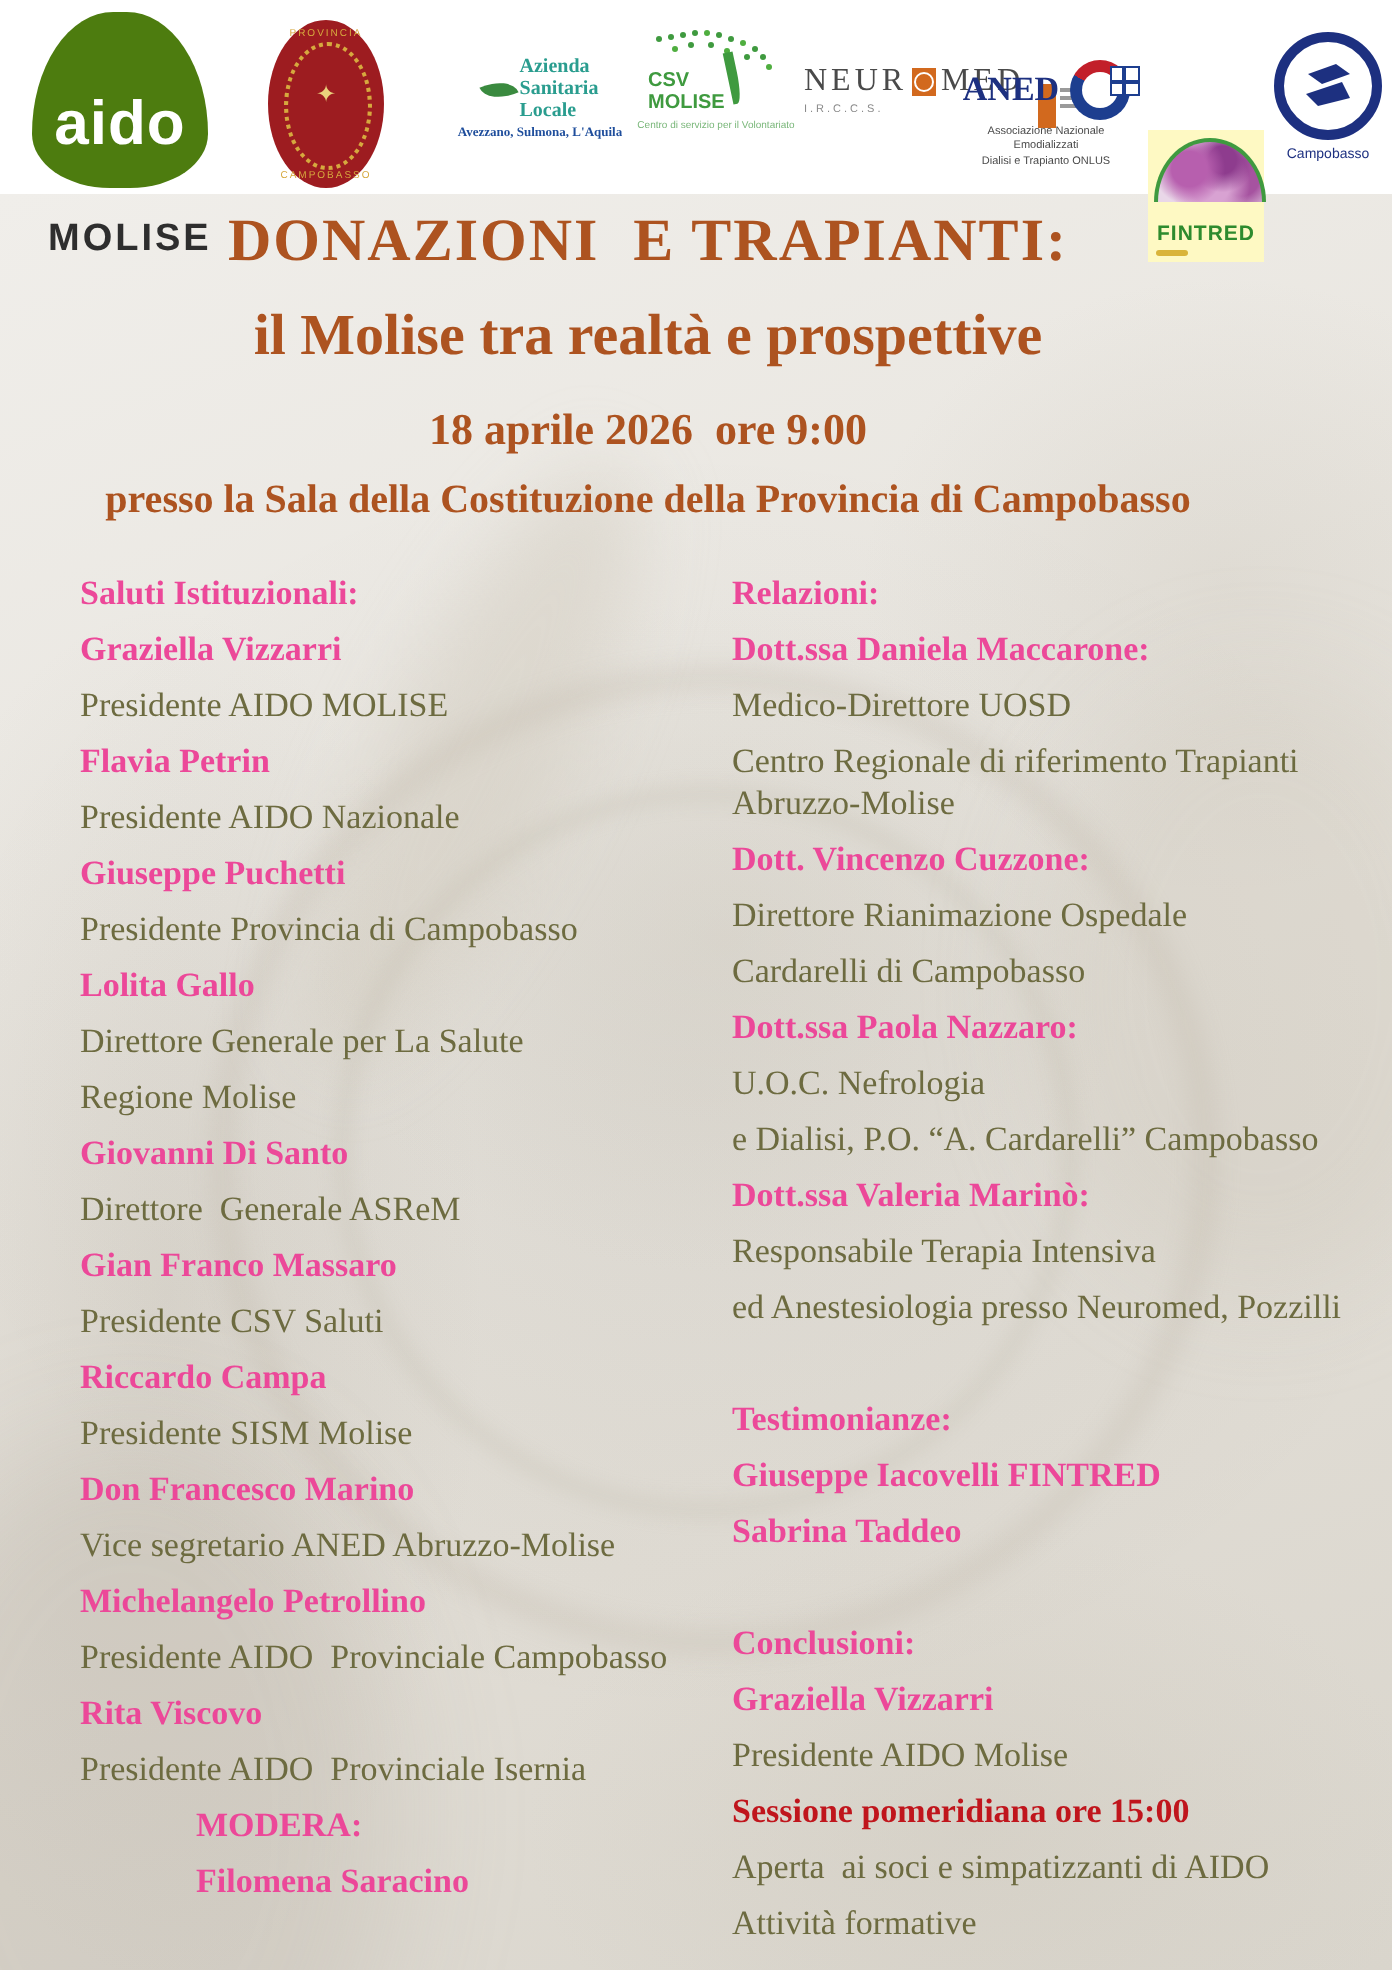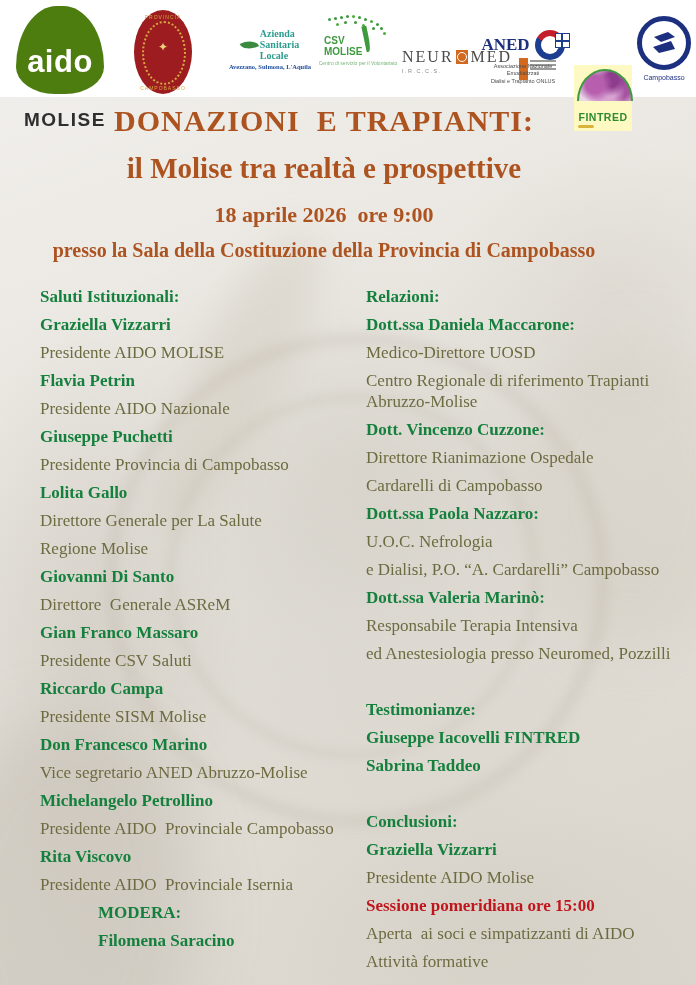--- a/index.html
+++ b/index.html
@@ -113,21 +113,21 @@
   .title{top:104px;font-size:30px;letter-spacing:1px;}
   .subtitle{top:152px;font-size:29px;}
   .datetime{top:202px;font-size:22px;}
   .venue{top:239px;font-size:20px;}
 
   
   .col{position:absolute;top:286px;}
   .col-left{left:40px;width:330px;}
   .col-right{left:366px;width:330px;}
   .line{font-size:17px;line-height:21px;min-height:21px;margin-bottom:7px;color:#6d6b40;white-space:pre-wrap;}
-  .line.bold{font-weight:bold;color:#15803d;}
+  .line.bold{font-weight:bold;color:#ec4899;}
   .line.indent{padding-left:58px;}
   .line.red{color:#c0151c;}
   .spacer{height:21px;margin-bottom:7px;}
 </style>
 </head>
 <body>
 
 <div class="poster">
 
   <div class="stone-bg">
@@ -163,21 +163,21 @@
       <div class="asl-sub">Avezzano, Sulmona, L'Aquila</div>
     </div>
 
     <div class="logo csv" style="left:318px;top:16px;">
       <div class="csv-dots"></div>
       <div class="csv-trunk"></div>
       <div class="csv-name"><span>CSV</span><br><span>MOLISE</span></div>
       <div class="csv-cap">Centro di servizio per il Volontariato</div>
     </div>
 
-    <div class="logo neuro" style="left:402px;top:48px;">
+    <div class="logo neuro" style="left:402px;top:32px;">
       <div class="neuro-row">
         <span class="neuro-word">NEUR</span>
         <span class="neuro-globe">
             <span></span>
           </span>
         <span class="neuro-word">MED</span>
       </div>
       <div class="neuro-irccs">I.R.C.C.S.</div>
       <div class="neuro-side"></div>
       <div class="neuro-lines">

